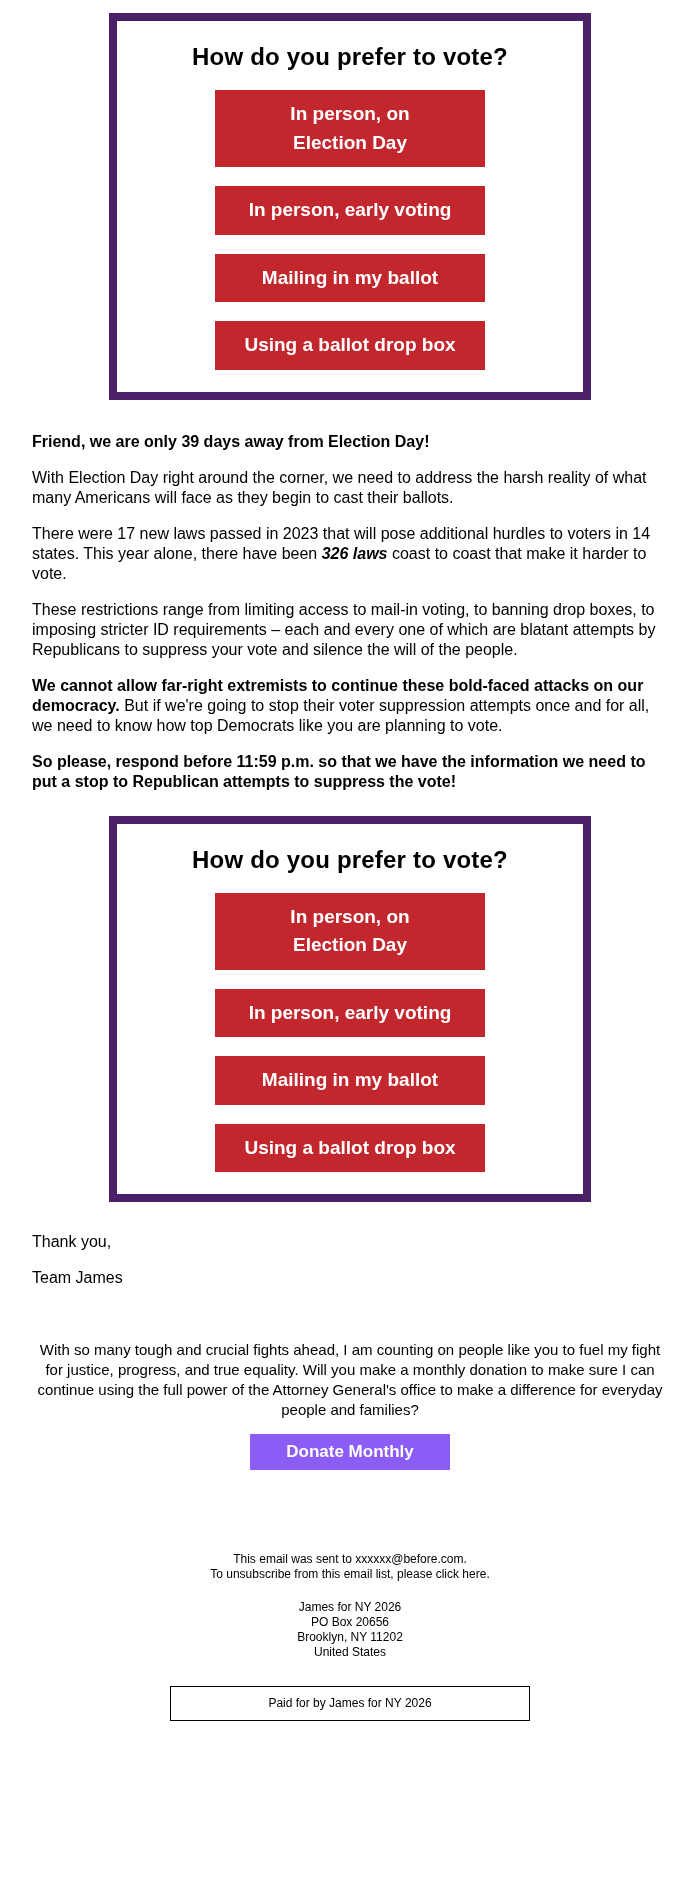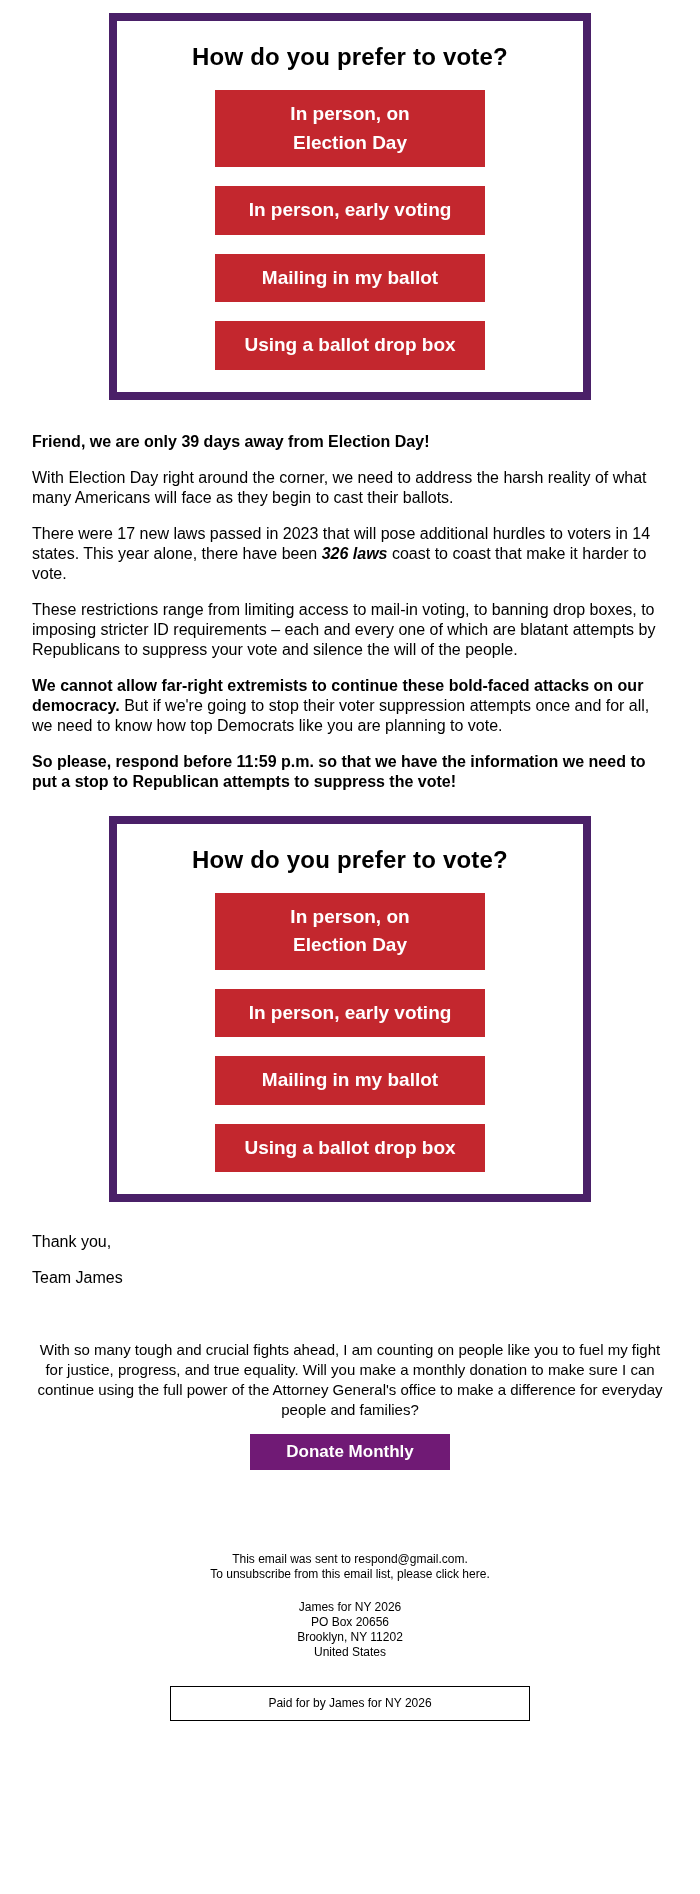--- a/index.html
+++ b/index.html
@@ -65,21 +65,21 @@
   .donation-text {
     width: 640px;
     margin: 0 auto;
     font-size: 15px;
     line-height: 1.33;
   }
   .donate-btn {
     display: block;
     width: 200px;
     margin: 14px auto 0;
-    background: #701a75;
+    background: #8b5cf6;
     color: #ffffff;
     font-weight: bold;
     font-size: 17px;
     padding: 8px 0;
     border: none;
     cursor: pointer;
     text-align: center;
   }
 
   
@@ -152,21 +152,21 @@
     <p>Team James</p>
   </div>
 
   <div class="donation">
     <div class="donation-text">With so many tough and crucial fights ahead, I am counting on people like you to fuel my fight for justice, progress, and true equality. Will you make a monthly donation to make sure I can continue using the full power of the Attorney General's office to make a difference for everyday people and families?</div>
     <button class="donate-btn">Donate Monthly</button>
   </div>
 
   <div class="footer">
     <div class="sent-block">
-      <p>This email was sent to respond@gmail.com.</p>
+      <p>This email was sent to xxxxxx@before.com.</p>
       <p><span>To unsubscribe from this email list, please </span><span class="unsub-link">click here</span><span>.</span></p>
     </div>
     <div class="address-block">
       <p>James for NY 2026</p>
       <p>PO Box 20656</p>
       <p>Brooklyn, NY 11202</p>
       <p>United States</p>
     </div>
     <div class="paid-for-box">Paid for by James for NY 2026</div>
     <div class="bottom-pad"></div>

